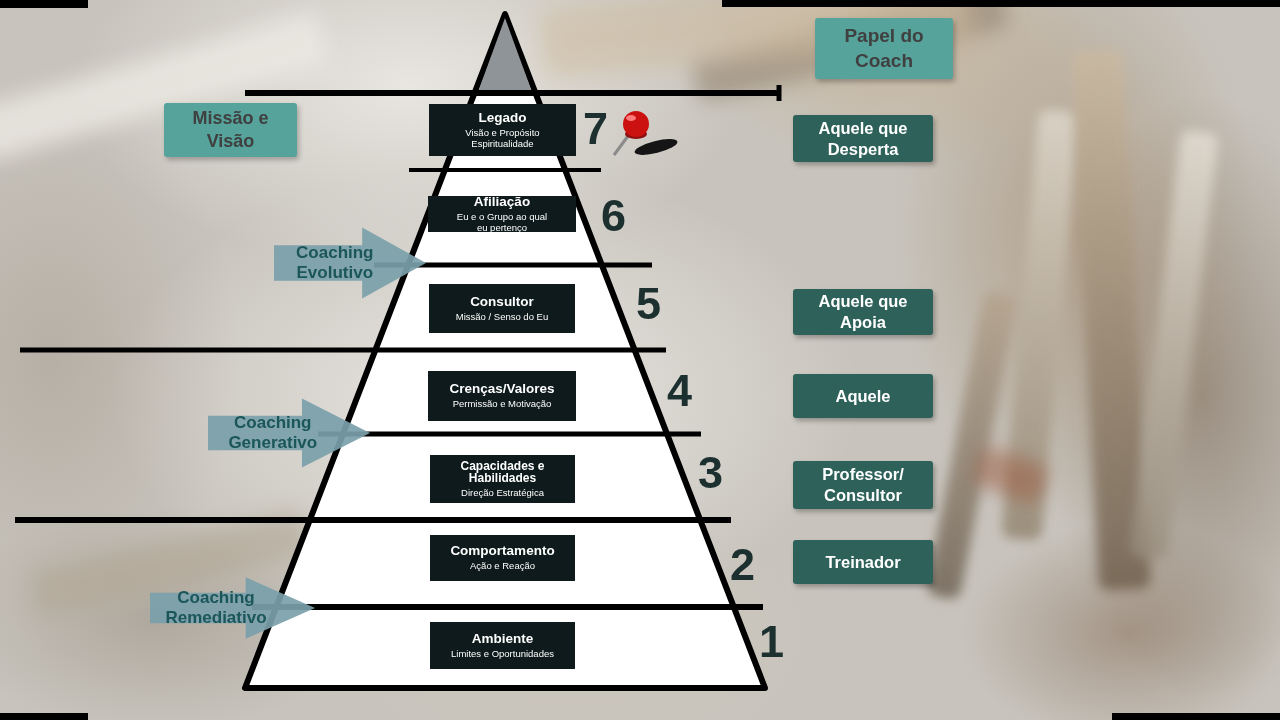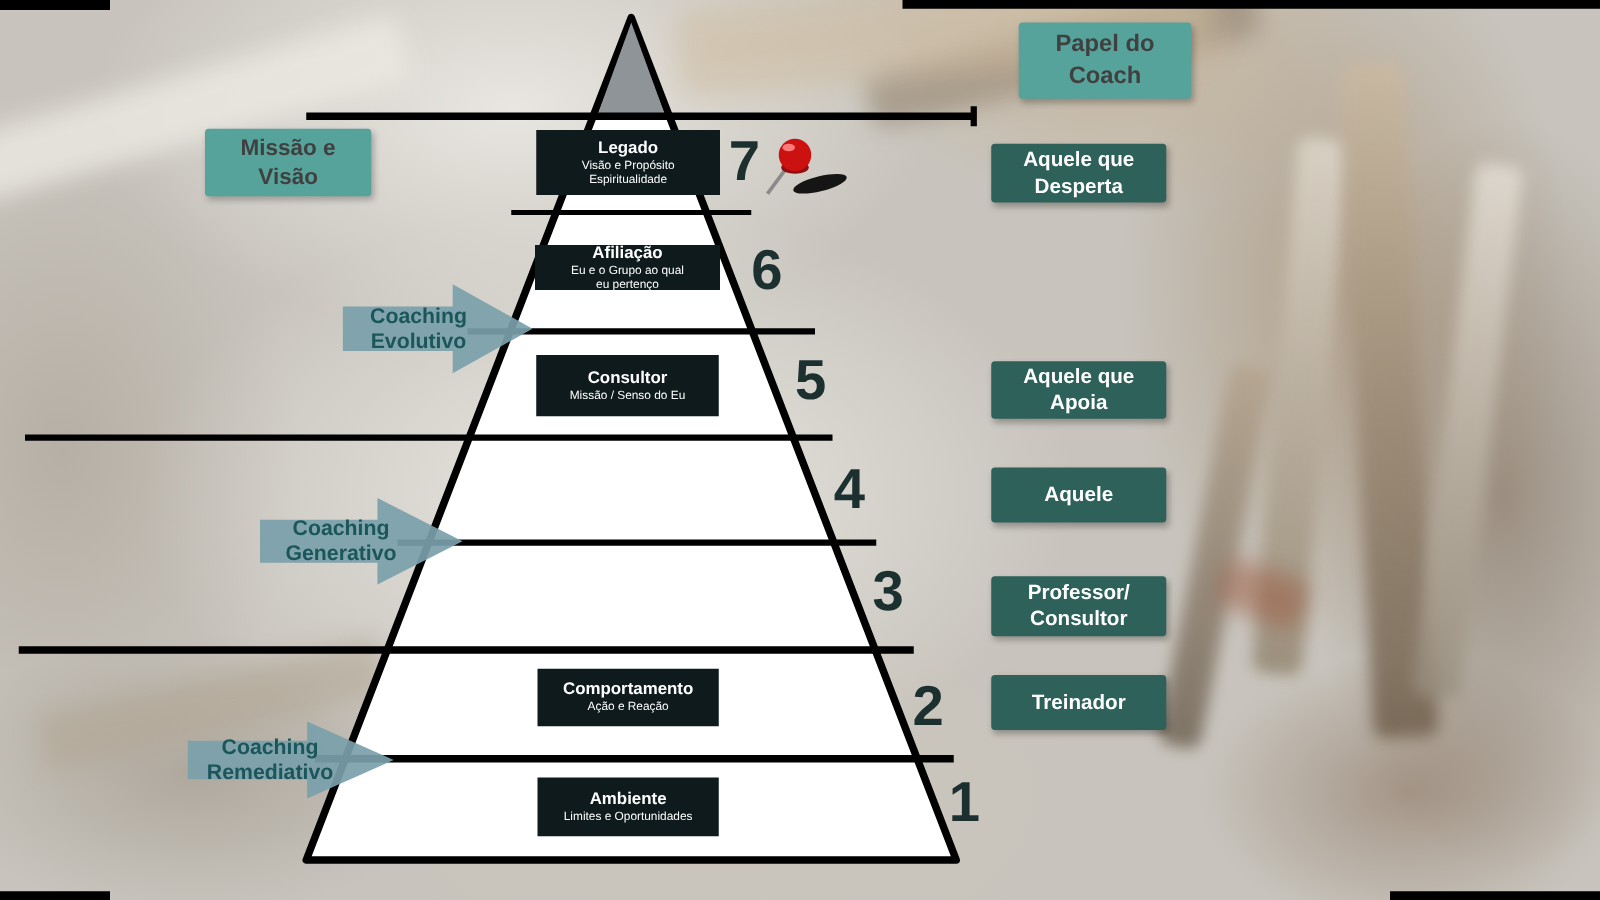--- a/index.html
+++ b/index.html
@@ -116,20 +116,29 @@
   </div>
   <div class="lvl" style="left:428px;top:196px;width:148px;height:36px">
     <div class="lvl-title">Afiliação</div>
     <div class="lvl-sub">Eu e o Grupo ao qual
 eu pertenço</div>
   </div>
   <div class="lvl" style="left:429px;top:284px;width:146px;height:49px">
     <div class="lvl-title">Consultor</div>
     <div class="lvl-sub">Missão / Senso do Eu</div>
   </div>
+  <div class="lvl" style="left:428px;top:371px;width:148px;height:50px">
+    <div class="lvl-title">Crenças/Valores</div>
+    <div class="lvl-sub">Permissão e Motivação</div>
+  </div>
+  <div class="lvl" style="left:430px;top:455px;width:145px;height:48px">
+    <div class="lvl-title" style="font-size:12px">Capacidades e
+Habilidades</div>
+    <div class="lvl-sub">Direção Estratégica</div>
+  </div>
   <div class="lvl" style="left:430px;top:535px;width:145px;height:46px">
     <div class="lvl-title">Comportamento</div>
     <div class="lvl-sub">Ação e Reação</div>
   </div>
   <div class="lvl" style="left:430px;top:622px;width:145px;height:47px">
     <div class="lvl-title">Ambiente</div>
     <div class="lvl-sub">Limites e Oportunidades</div>
   </div>
 
   <div class="num" style="left:583px;top:106px">7</div>

